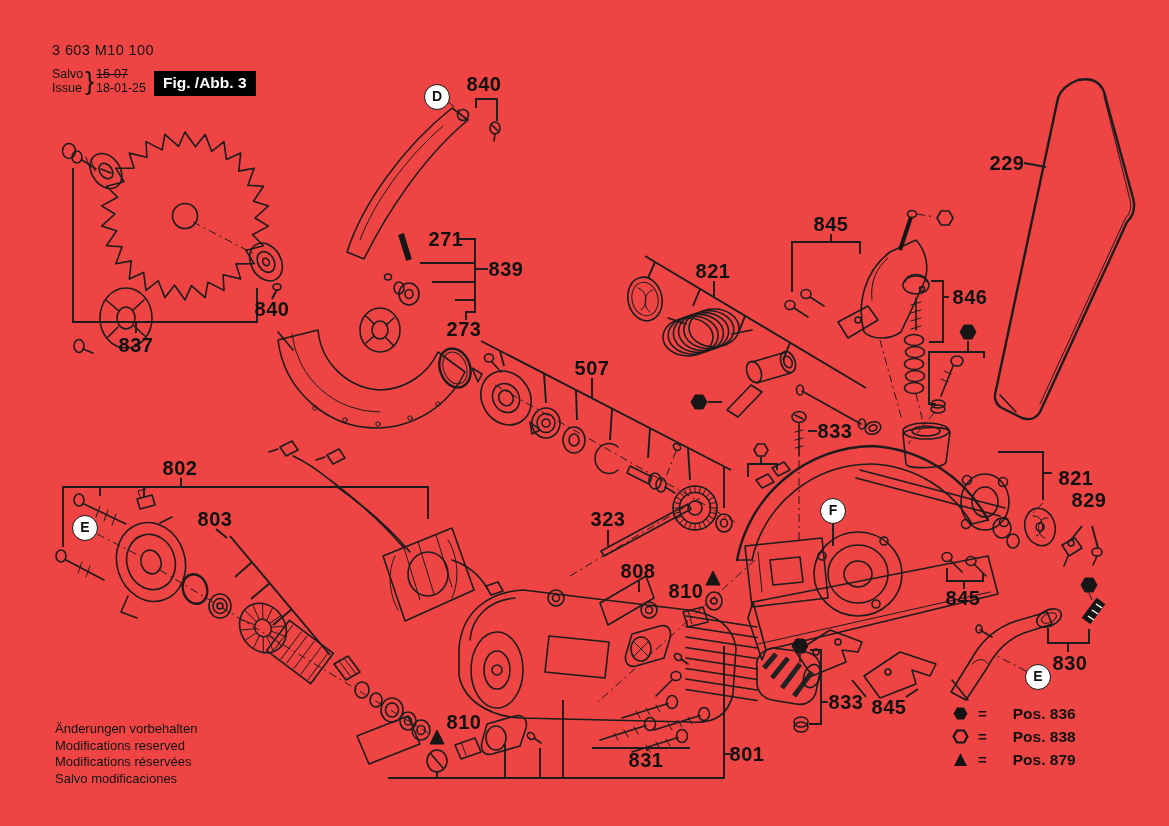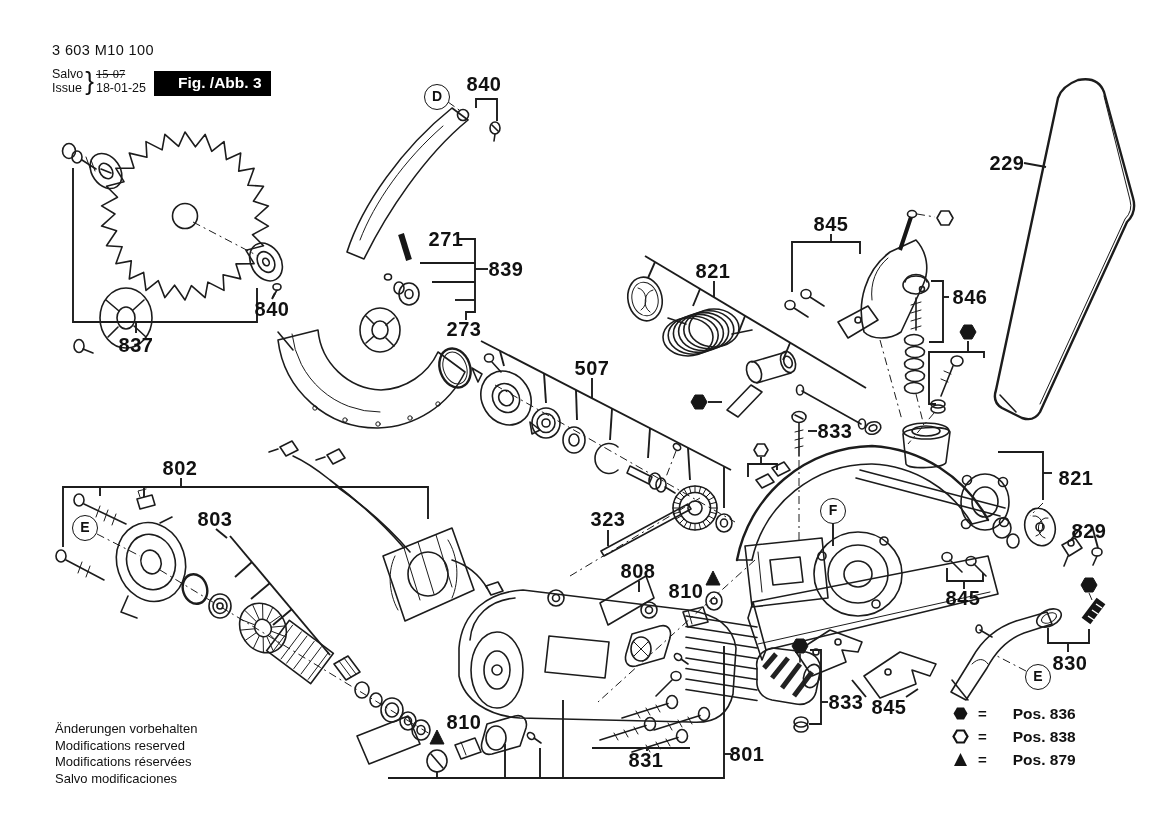--- a/index.html
+++ b/index.html
@@ -1,39 +1,39 @@
 <!DOCTYPE html>
 <html><head>
 <meta charset="utf-8">
 <style>
   html,body{margin:0;padding:0;background:#e8e8e8;}
-  .stage{position:relative;width:1169px;height:826px;background:#ffffff;overflow:hidden;
+  .stage{position:relative;width:1169px;height:826px;background:#ef4444;overflow:hidden;
          font-family:"Liberation Sans","DejaVu Sans",sans-serif;color:#111;}
   svg.art{position:absolute;left:0;top:0;}
   svg.art *{vector-effect:none;}
   .ln{stroke:#1c1c1c;fill:none;stroke-width:1.6;stroke-linecap:round;stroke-linejoin:round;}
   .th{stroke-width:2.4;}
   .tn{stroke-width:1;}
   .lead{stroke:#1c1c1c;fill:none;stroke-width:1.9;stroke-linecap:butt;stroke-linejoin:miter;}
   .dash{stroke:#1c1c1c;fill:none;stroke-width:1;stroke-dasharray:8 4 2 4;}
   .blk{fill:#161616;stroke:#161616;}
   .plabel{position:absolute;transform:translate(-50%,-50%);font-weight:bold;font-size:20px;
           letter-spacing:0.5px;white-space:nowrap;}
   .letter{position:absolute;transform:translate(-50%,-50%);width:24px;height:24px;
           border:1.7px solid #141414;border-radius:50%;text-align:center;line-height:22px;
           font-weight:bold;font-size:14px;background:#fff;}
   .hdr{position:absolute;left:52px;top:42px;}
   .hdr .pn{font-size:14.5px;letter-spacing:0.4px;}
   .hdr .standblock{display:flex;align-items:center;margin-top:8px;}
   .hdr .sicol{font-size:12.5px;line-height:13.5px;}
   .hdr .brace{font-size:26px;font-weight:300;margin:0 2px;}
   .hdr .valcol{font-size:12.5px;line-height:13.5px;}
-  .struck{text-decoration:line-through;font-family:Liberation Serif, serif;}
+  .struck{text-decoration:line-through;}
   .figbox{position:absolute;left:154px;top:71px;background:#000;color:#fff;font-weight:bold;
-          font-size:15.5px;padding:3px 9px 4px 24px;text-align:center;}
+          font-size:15.5px;padding:3px 9px 4px 9px;text-align:center;}
   .footer{position:absolute;left:55px;top:721px;font-size:13px;line-height:16.5px;}
   .legend{position:absolute;left:952px;top:702px;}
   .legrow{display:flex;align-items:center;height:23px;}
   .legrow svg{flex:0 0 auto;}
   .legeq{font-weight:bold;font-size:15px;margin:0 9px 0 9px;}
   .legtxt{font-weight:bold;font-size:15.5px;margin-left:17px;}
 </style>
 </head>
 <body>
 
@@ -583,21 +583,21 @@
 <div class="plabel" style="left:970px;top:297px;">846</div>
 <div class="plabel" style="left:1007px;top:163px;">229</div>
 <div class="plabel" style="left:835px;top:431px;">833</div>
 <div class="plabel" style="left:180px;top:468px;">802</div>
 <div class="plabel" style="left:215px;top:519px;">803</div>
 <div class="plabel" style="left:608px;top:519px;">323</div>
 <div class="plabel" style="left:638px;top:571px;">808</div>
 <div class="plabel" style="left:686px;top:591px;">810</div>
 <div class="plabel" style="left:963px;top:598px;">845</div>
 <div class="plabel" style="left:1076px;top:478px;">821</div>
-<div class="plabel" style="left:1089px;top:531px;">829</div>
+<div class="plabel" style="left:1089px;top:500px;">829</div>
 <div class="plabel" style="left:1070px;top:663px;">830</div>
 <div class="plabel" style="left:889px;top:707px;">845</div>
 <div class="plabel" style="left:846px;top:702px;">833</div>
 <div class="plabel" style="left:464px;top:722px;">810</div>
 <div class="plabel" style="left:646px;top:760px;">831</div>
 <div class="plabel" style="left:747px;top:754px;">801</div>
 
 <div class="letter" style="left:437px;top:97px;">D</div>
 <div class="letter" style="left:85px;top:528px;">E</div>
 <div class="letter" style="left:833px;top:511px;">F</div>

